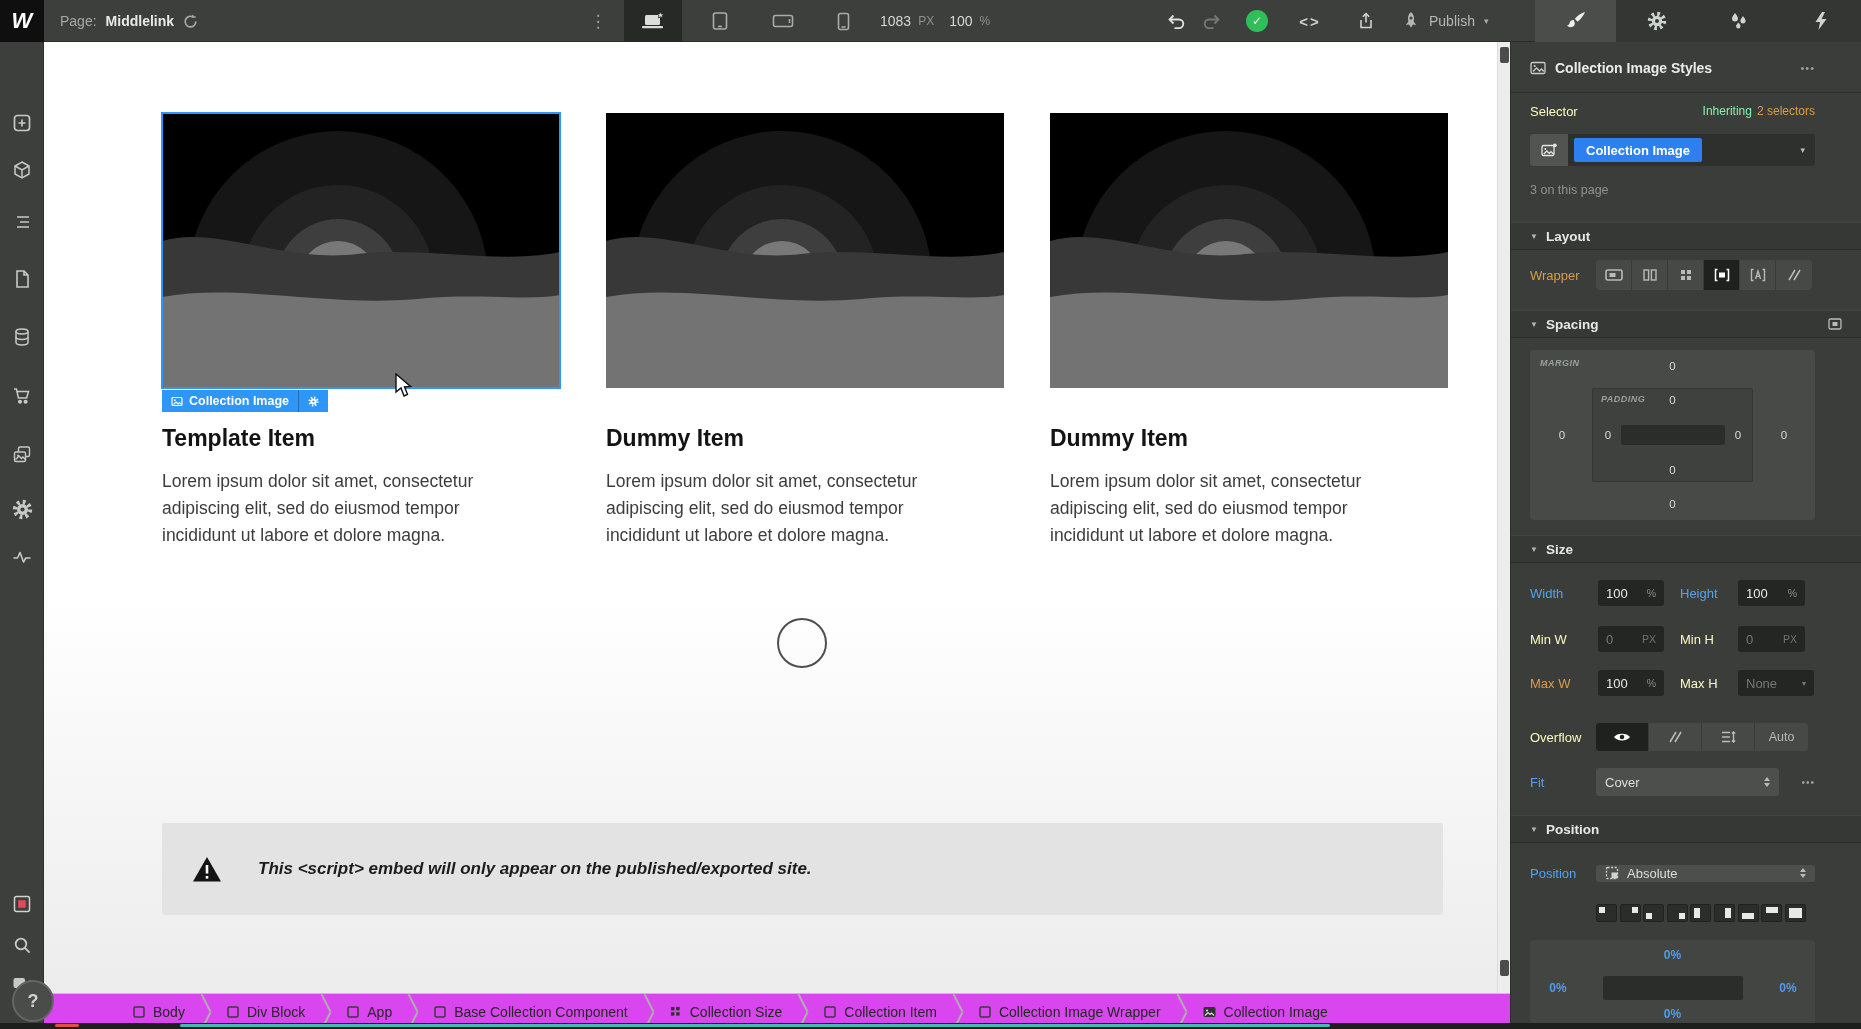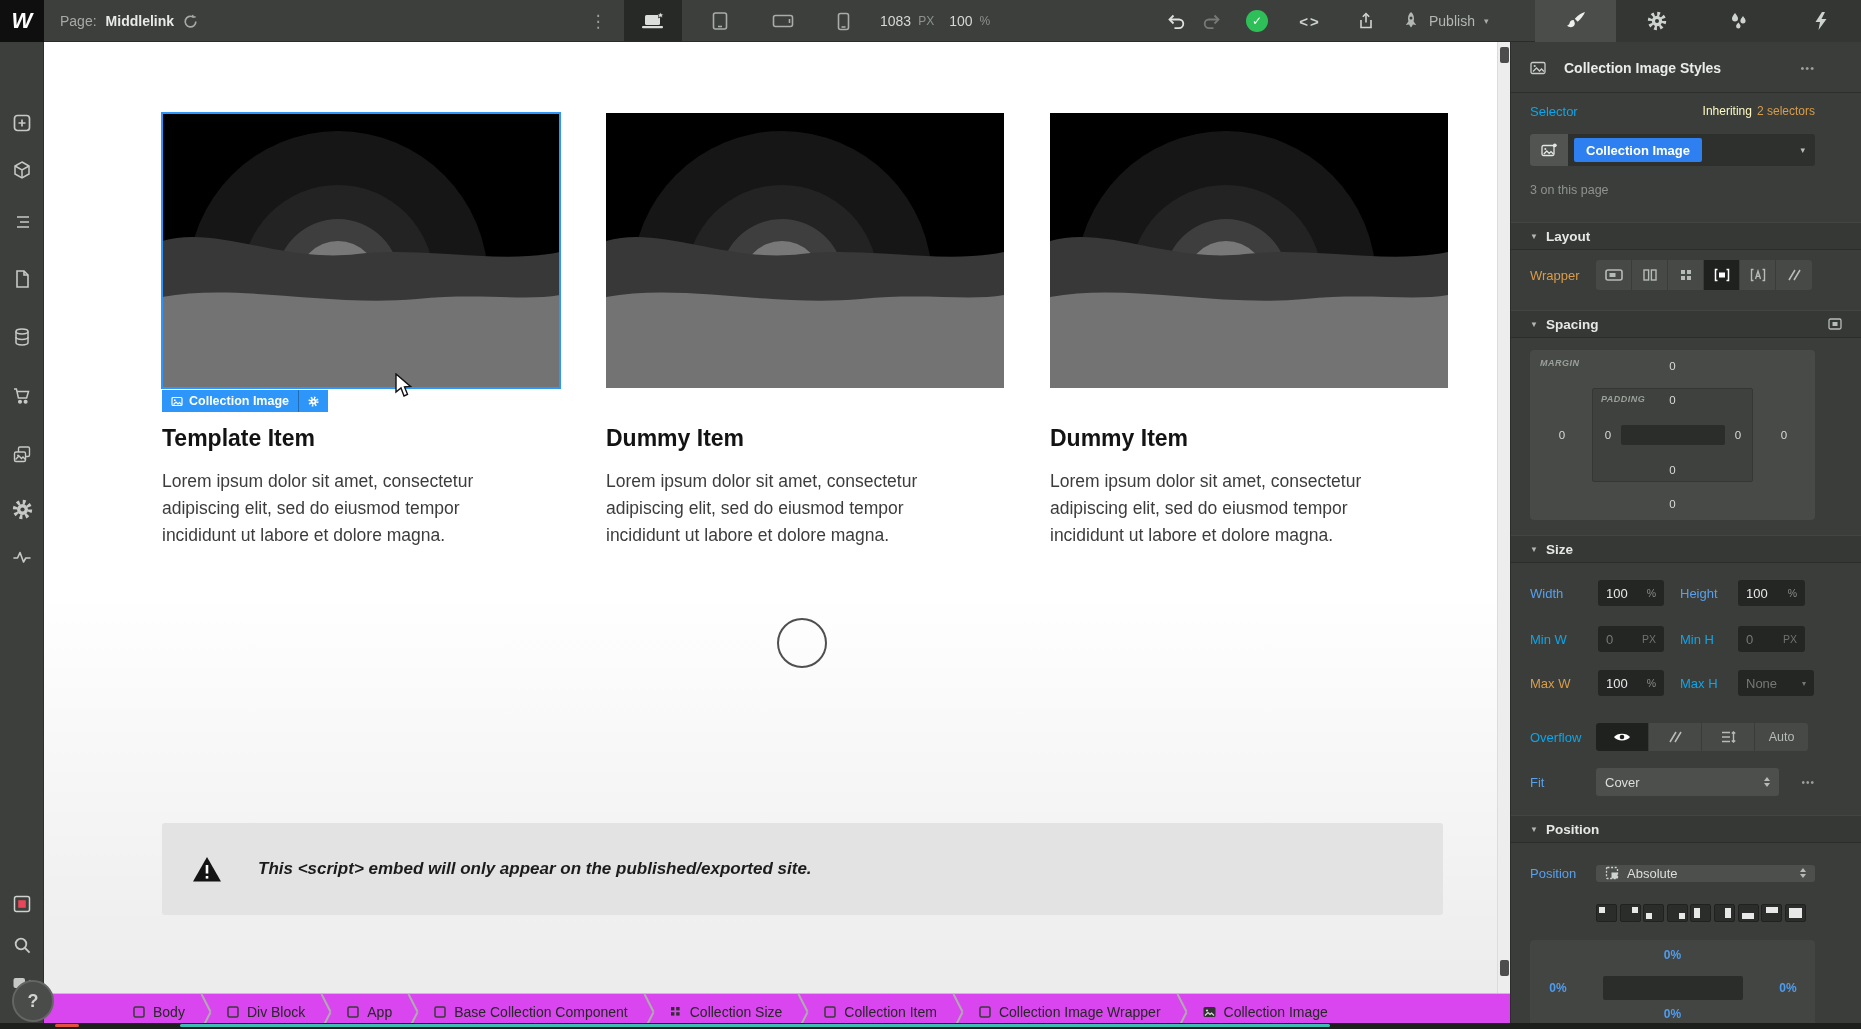--- a/index.html
+++ b/index.html
@@ -54,28 +54,28 @@
 .bsep{width:16px;height:36px;position:relative;flex:none}
 .bsep::before,.bsep::after{content:'';position:absolute;left:7px;width:1.5px;height:20px;background:#adadad}
 .bsep::before{top:-1px;transform:rotate(-27deg)}
 .bsep::after{bottom:-1px;transform:rotate(27deg)}
 .timeline{position:absolute;left:0;top:1023px;width:1861px;height:6px;background:#1d1f1d;z-index:50}
 .timeline .seg{position:absolute;top:1px;height:3px;border-radius:2px}
 
 
 .panel{position:absolute;left:1510px;top:42px;width:351px;height:987px;background:#3a3d3a;border-left:1px solid #2c2e2c;overflow:hidden;z-index:30}
 .prow{position:absolute;left:19px;right:46px;display:flex;align-items:center}
-.phead{top:10px;height:32px;gap:18px}
+.phead{top:10px;height:32px;gap:9px}
 .ptitle{font-size:14px;font-weight:bold;color:#eaecea;flex:1}
 .pmenu{color:#9aa09a;font-size:11px;letter-spacing:1px;cursor:pointer}
 .pdivider{position:absolute;left:0;top:50px;width:100%;height:1px;background:#2d2f2d}
 .sec-head{position:absolute;left:0;right:0;height:28px;background:#353835;border-top:1px solid #424542;border-bottom:1px solid #2b2d2b;display:flex;align-items:center;gap:8px;padding:0 19px;cursor:pointer}
 .sec-head .sc{font-size:8px;color:#b3b7b3}
 .sec-head .sl{font-size:13.5px;font-weight:bold;color:#e6e8e6;flex:1}
-.lbl{font-size:13px;color:#0ea5e9}
+.lbl{font-size:13px;color:#fef9c3}
 .lbl.blue{color:#58a0ee}.lbl.orange{color:#d99d4a}
 .field{height:26px;background:#242624;border-radius:3px;display:flex;align-items:center;padding:0 8px;gap:4px}
 .fv{font-size:13px;color:#e9e9e9;flex:1}
 .fv.dim{color:#757975}
 .fu{font-size:10.5px;color:#888c88}
 .fu.dim{color:#6f736f}
 .seg{display:flex;background:#464946;border-radius:3px;overflow:hidden}
 .seg .cell{display:flex;align-items:center;justify-content:center;border-right:1px solid #393c39;color:#b7bbb7;cursor:pointer}
 .seg .cell:last-child{border-right:none}
 .seg .cell.on{background:#1f211f;color:#ffffff}
@@ -473,21 +473,21 @@
         <circle cx="4.7" cy="5" r="1.1" fill="#c9cdc9" stroke="none"></circle>
         <path d="M3 10.5 6.5 7l3 3 2-2 2.5 2.5"></path>
       </svg>
     <span class="ptitle">Collection Image Styles</span>
     <span class="pmenu">•••</span>
   </div>
   <div class="pdivider"></div>
 
   <div class="prow" style="top:60px;height:18px">
     <span class="lbl">Selector</span>
-    <span style="margin-left:auto;font-size:12px;color:#fef9c3">Inheriting</span>
+    <span style="margin-left:auto;font-size:12px;color:#86efac">Inheriting</span>
     <span style="margin-left:5px;font-size:12px;color:#d99d4a;cursor:pointer">2 selectors</span>
   </div>
 
   <div class="selfield">
     <span class="icobox">
       <svg width="16" height="14" viewBox="0 0 16 14" fill="none" stroke="#e4e6e4" stroke-width="1.3">
           <rect x="1" y="2.5" width="12" height="10" rx="1.5"></rect>
           <circle cx="4.3" cy="6" r="1" fill="#e4e6e4" stroke="none"></circle>
           <path d="M2.8 11 5.8 8l2.4 2.4L10 8.6l2.4 2.4"></path>
           <circle cx="13.8" cy="2.3" r="1.9" fill="#e4e6e4" stroke="none"></circle>

